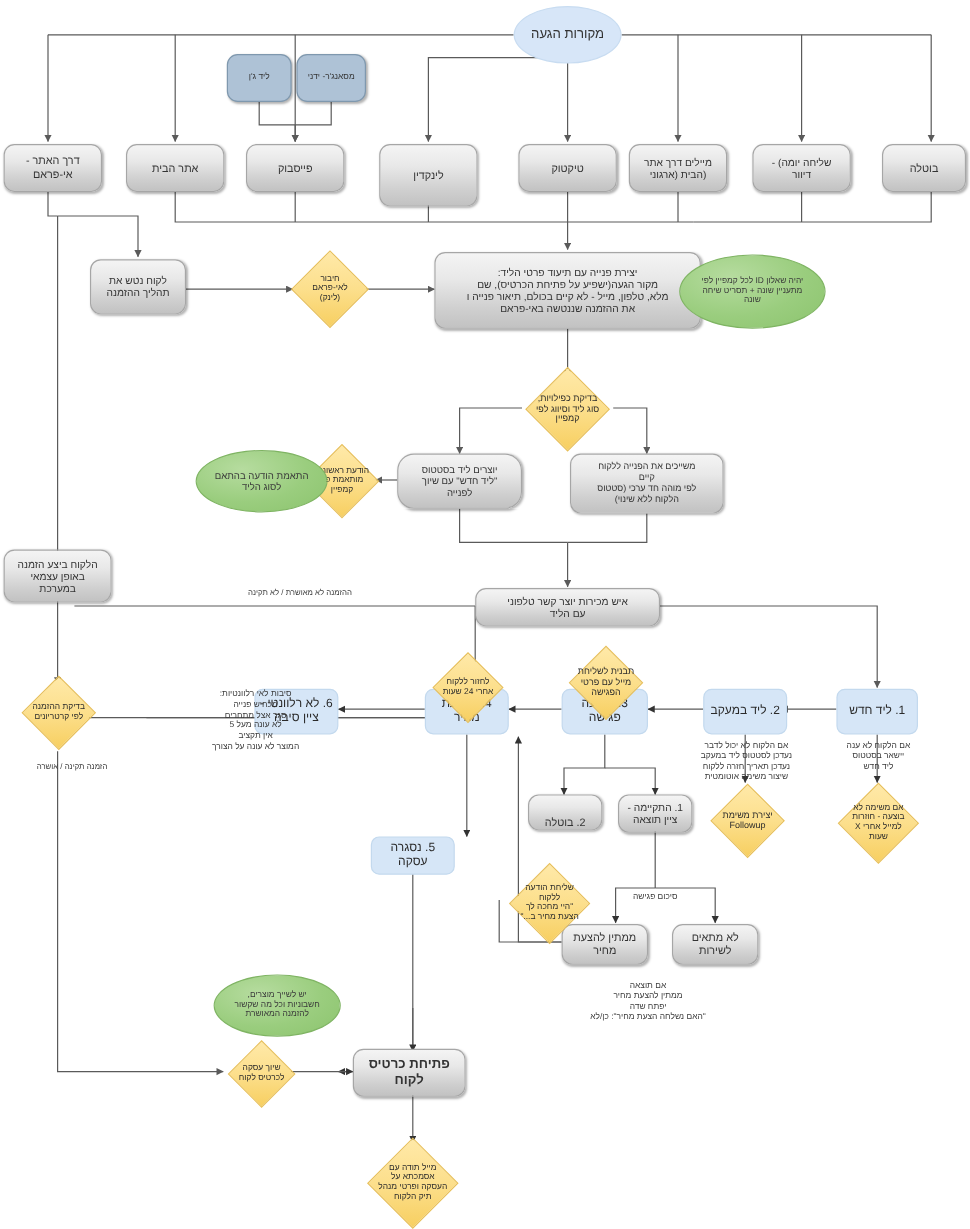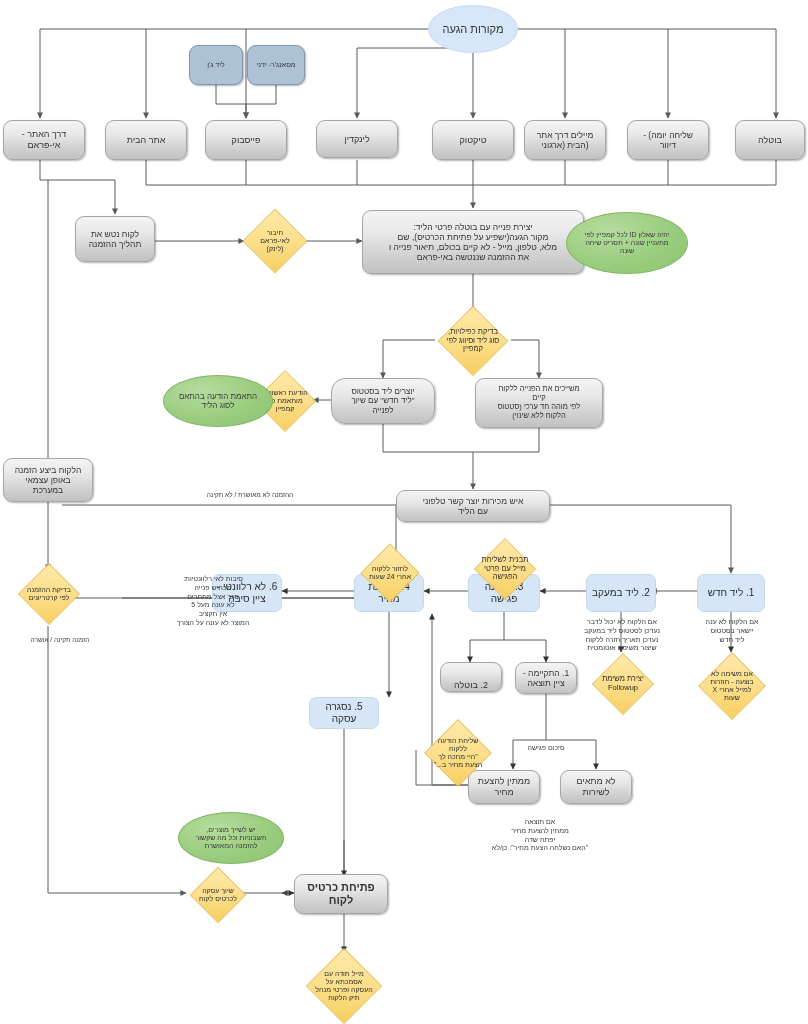--- a/index.html
+++ b/index.html
@@ -169,21 +169,21 @@
   <div class="node proc f9" style="left:3px;top:120px;width:82px;height:40px;">
     <span>דרך האתר -
 אי-פראם</span>
   </div>
   <div class="node proc f9" style="left:105px;top:120px;width:82px;height:40px;">
     <span>אתר הבית</span>
   </div>
   <div class="node proc f9" style="left:205px;top:120px;width:82px;height:40px;">
     <span>פייסבוק</span>
   </div>
-  <div class="node proc f9" style="left:316px;top:120px;width:82px;height:38px;">
+  <div class="node proc f9" style="left:316px;top:120px;width:82px;height:52px;">
     <span>לינקדין</span>
   </div>
   <div class="node proc f9" style="left:432px;top:120px;width:82px;height:40px;">
     <span>טיקטוק</span>
   </div>
   <div class="node proc f85" style="left:524px;top:120px;width:82px;height:40px;">
     <span>מיילים דרך אתר
 (הבית (ארגוני</span>
   </div>
   <div class="node proc f85" style="left:627px;top:120px;width:82px;height:40px;">
@@ -200,21 +200,21 @@
   </div>
 
   <div class="diamond" style="left:244px;top:206px;width:62px;height:70px;">
     <div class="shape" style="width:44px;height:44px;"></div>
     <div class="dlabel f7">חיבור
 לאי-פראם
 (לינק)</div>
   </div>
 
   <div class="node proc f85" style="left:362px;top:210px;width:222px;height:64px;padding:2px 6px;">
-    <span>יצירת פנייה עם בוטלה פרטי הליד:
+    <span>יצירת פנייה עם תיעוד פרטי הליד:
 מקור הגעה(ישפיע על פתיחת הכרטיס), שם
 מלא, טלפון, מייל - לא קיים בכולם, תיאור פנייה ו
 את ההזמנה שננטשה באי-פראם</span>
   </div>
 
   <div class="node ellipse f7" style="left:566px;top:212px;width:122px;height:62px;padding:0 10px;">
     <span>יהיה שאלון ID לכל קמפיין לפי
 מתעניין שונה + תסריט שיחה
 שונה</span>
   </div>

